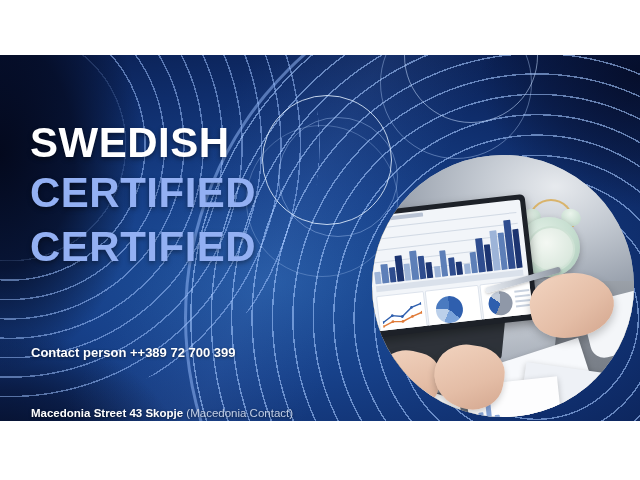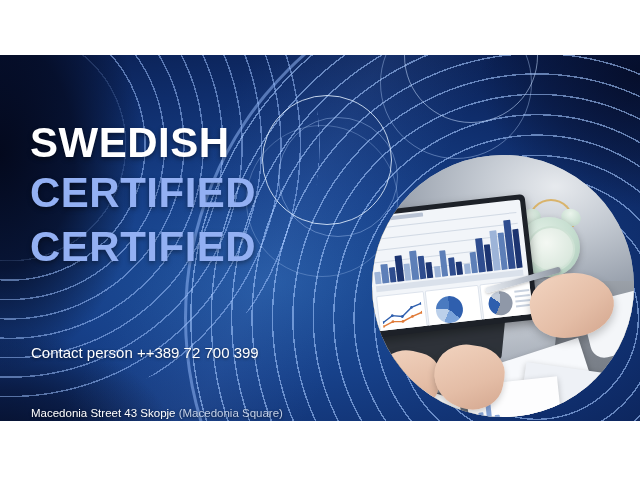--- a/index.html
+++ b/index.html
@@ -75,28 +75,28 @@
   .h-certified,.h-translator{
     font-size:42px;line-height:50px;font-weight:bold;color:#93b0f3;
     letter-spacing:.5px;text-shadow:0 2px 5px rgba(0,0,0,.40);margin:0;
   }
   .h-certified{}
   .h-translator{margin-top:4px;}
 
   
   .contact{position:absolute;left:31px;top:288px;width:400px;}
   .c-line{
-    font-size:15px;line-height:20px;font-weight:normal;color:#ffffff;
+    font-size:13px;line-height:20px;font-weight:bold;color:#ffffff;
     text-shadow:0 1px 3px rgba(0,0,0,.55);white-space:nowrap;
   }
   .address{
     position:absolute;left:31px;top:350px;white-space:nowrap;
     font-size:11.5px;line-height:16px;text-shadow:0 1px 3px rgba(0,0,0,.55);
   }
-  .addr-bold{font-weight:normal;color:#ffffff;margin-top:19px;}
+  .addr-bold{font-weight:bold;color:#ffffff;margin-top:19px;}
   .addr-light{font-weight:normal;color:#c2cfe6;}
 
   
   .photo{
     position:absolute;left:372px;top:100px;width:262px;height:262px;
     border-radius:50%;overflow:hidden;
     box-shadow:0 0 0 0 rgba(0,0,0,0);
     background:linear-gradient(160deg,#c9ced6 0%,#aeb6c1 40%,#8f97a4 100%);
   }
   .ph-bg{
@@ -335,19 +335,19 @@
       <div class="h-certified">CERTIFIED</div>
       <div class="h-translator">CERTIFIED</div>
     </div>
 
     <div class="contact">
       <div class="c-line">Contact person ++389 72 700 399</div>
     </div>
 
     <div class="address">
       <span class="addr-bold">Macedonia Street 43 Skopje</span>
-      <span class="addr-light">(Macedonia Square)</span>
+      <span class="addr-light">(Macedonia Contact)</span>
     </div>
 
   </div>
 
 
 </div>
 
 </body></html>

